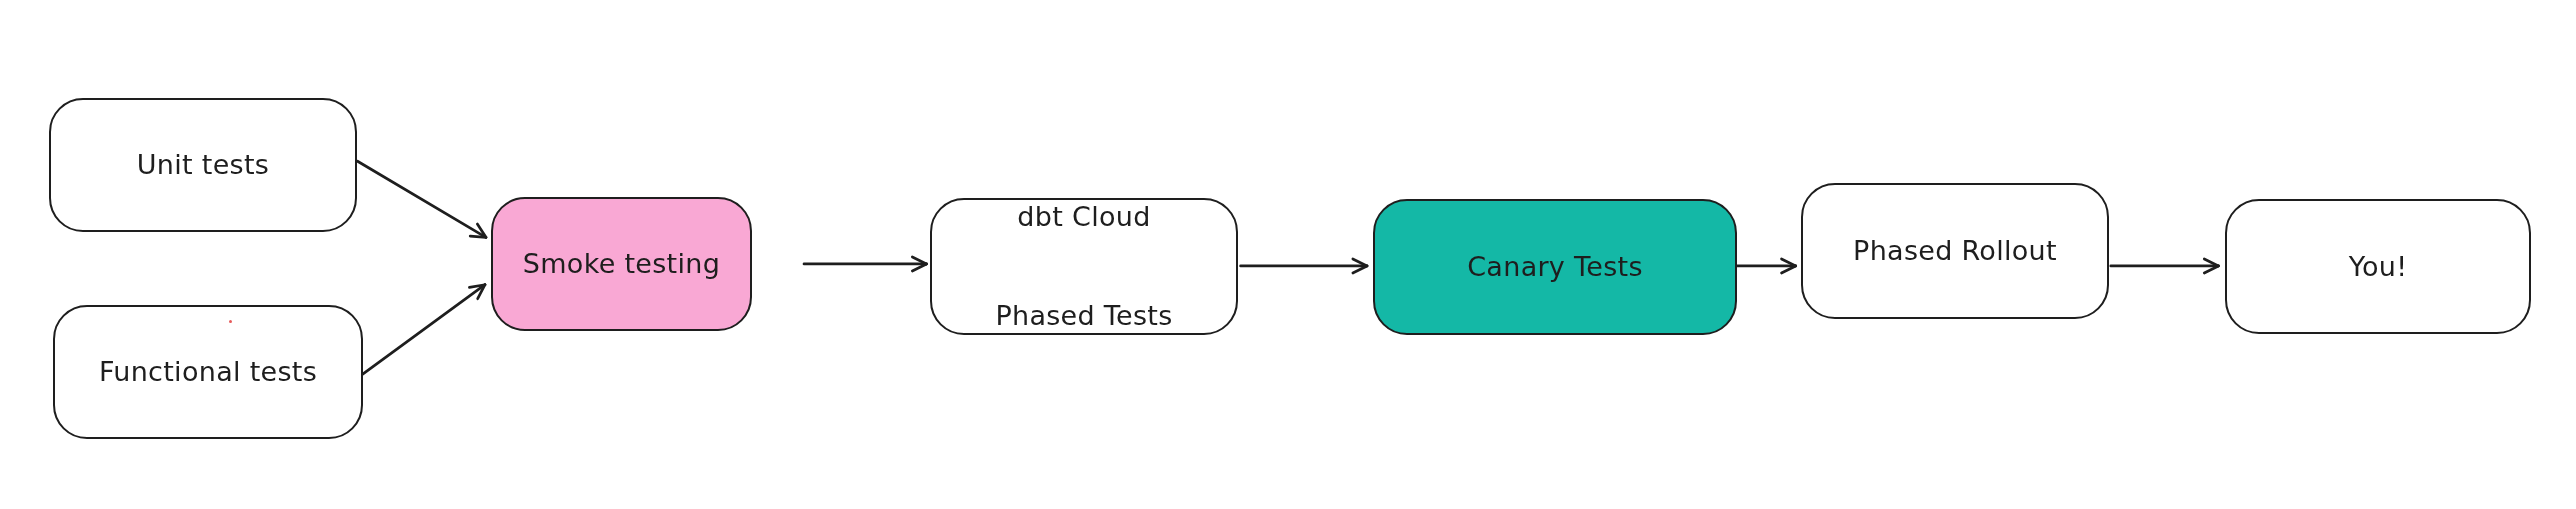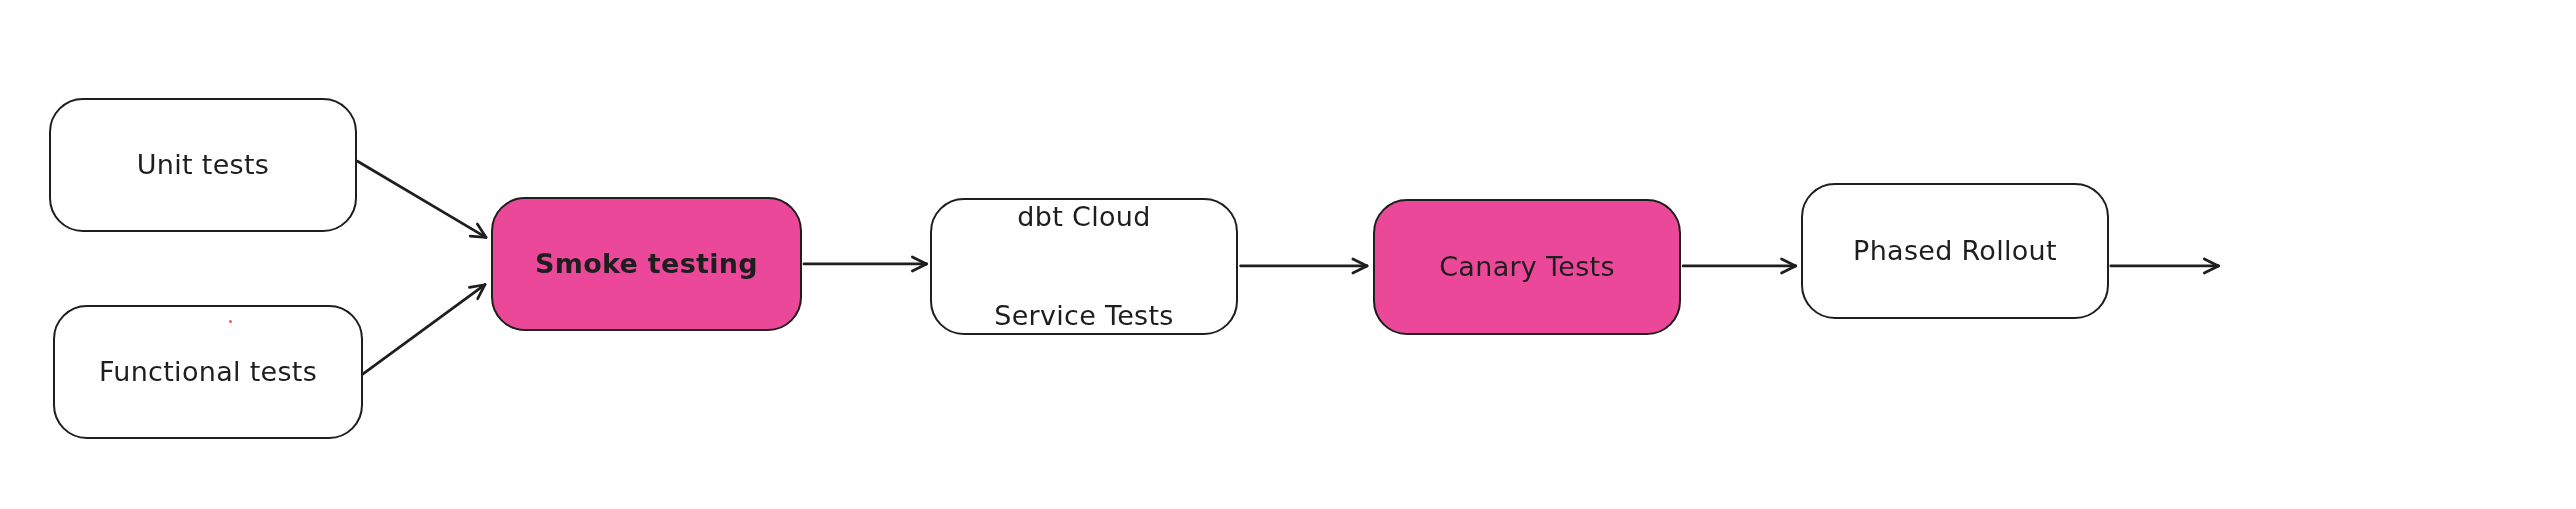--- a/index.html
+++ b/index.html
@@ -86,28 +86,31 @@
         <line x1="2231.6631600395917" y1="254.89683028855168" x2="2246" y2="262"></line>
       </g>
     </svg>
 
 <div class="node" style="left: 49px; top: 91px; width: 308px; height: 134px; border-color: rgb(30, 30, 30); background: rgb(255, 255, 255);">
       <div class="node-label">Unit tests</div>
     </div>
     <div class="node" style="left: 53px; top: 298px; width: 310px; height: 134px; border-color: rgb(30, 30, 30); background: rgb(255, 255, 255);">
       <div class="node-label">Functional tests</div>
     </div>
-    <div class="node" style="left: 491px; top: 190px; width: 311px; height: 134px; border-color: rgb(30, 30, 30); background: #ec4899; font-weight: bold;">
+    <div class="node" style="left: 491px; top: 190px; width: 261px; height: 134px; border-color: rgb(30, 30, 30); background: #f9a8d4;">
       <div class="node-label">Smoke testing</div>
     </div>
     <div class="node" style="left: 930px; top: 191px; width: 308px; height: 137px; border-color: rgb(30, 30, 30); background: rgb(255, 255, 255); justify-content: space-between;">
       <div class="node-label">dbt Cloud</div>
-      <div class="node-label">Service Tests</div>
+      <div class="node-label">Phased Tests</div>
     </div>
-    <div class="node" style="left: 1373px; top: 192px; width: 308px; height: 136px; border-color: rgb(30, 30, 30); background: #ec4899;">
+    <div class="node" style="left: 1373px; top: 192px; width: 364px; height: 136px; border-color: rgb(30, 30, 30); background: #14b8a6;">
       <div class="node-label">Canary Tests</div>
     </div>
     <div class="node" style="left: 1801px; top: 176px; width: 308px; height: 136px; border-color: rgb(30, 30, 30); background: rgb(255, 255, 255);">
       <div class="node-label">Phased Rollout</div>
+    </div>
+    <div class="node" style="left: 2225px; top: 192px; width: 306px; height: 135px; border-color: rgb(30, 30, 30); background: rgb(255, 255, 255);">
+      <div class="node-label">You!</div>
     </div>
     <div class="artifact-dot" style="left: 229px; top: 313px; background: rgb(224, 49, 49);"></div>
   </div>
 
 
 </body></html>

